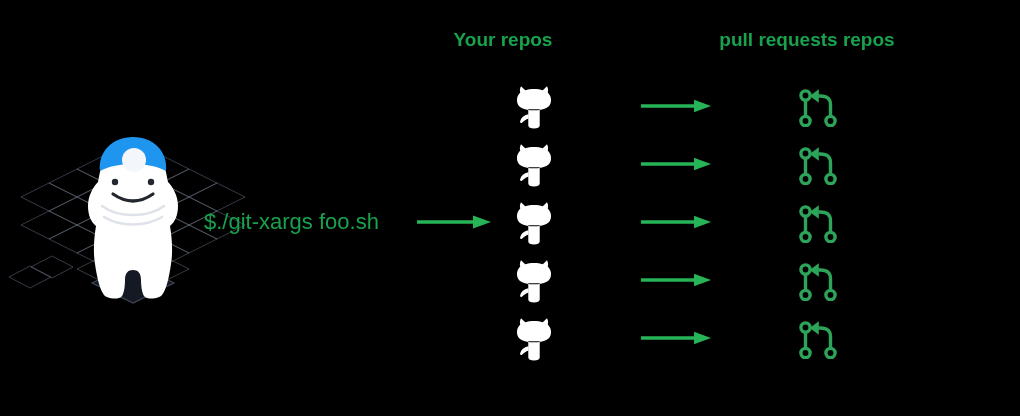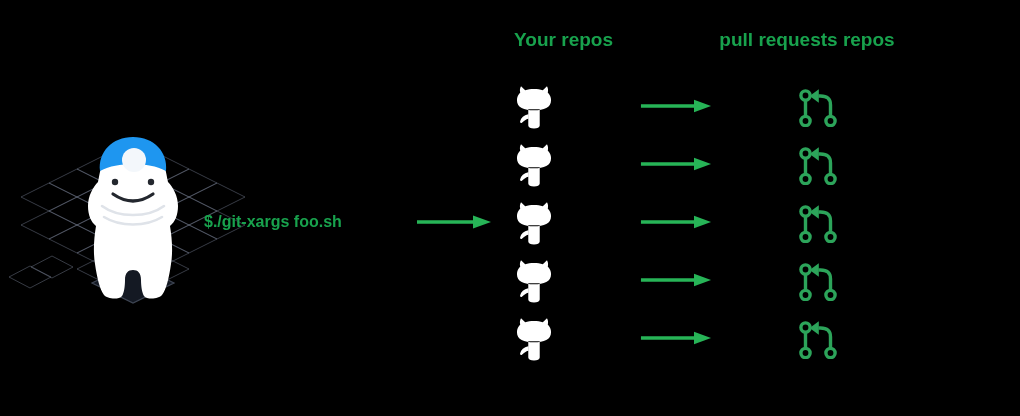--- a/index.html
+++ b/index.html
@@ -8,25 +8,25 @@
     background:var(--background,#000);
     font-family:"Liberation Sans","DejaVu Sans",sans-serif;
     overflow:hidden;
   }
   .stage{position:relative;width:1020px;height:416px;background:var(--background,#000);}
   .hdr{
     position:absolute;top:28px;height:24px;line-height:24px;
     text-align:center;font-size:19px;font-weight:600;
     color:var(--green_text,#18A24D);white-space:nowrap;
   }
-  #hdr-repos{left:433px;width:180px;text-align:right;}
+  #hdr-repos{left:413px;width:180px;}
   #hdr-prs{left:697px;width:220px;}
   .command{
     position:absolute;left:204px;top:209px;width:210px;height:26px;line-height:26px;
-    font-size:16px;font-weight:700;color:var(--green_text,#18A24D);white-space:nowrap;
+    font-size:22px;font-weight:400;color:var(--green_text,#18A24D);white-space:nowrap;
   }
   .cmd-arrow{position:absolute;left:416px;top:214px;}
   .flow-row{position:absolute;left:511px;width:330px;height:44px;}
   .flow-row .gh{position:absolute;left:0;top:1px;}
   .flow-row .flow-arrow{position:absolute;left:129px;top:14px;}
   .flow-row .pr{position:absolute;left:288px;top:1px;}
   .mascot-scene{position:absolute;left:0;top:120px;}
   .defs{position:absolute;width:0;height:0;overflow:hidden;}
 </style>
 </head>

